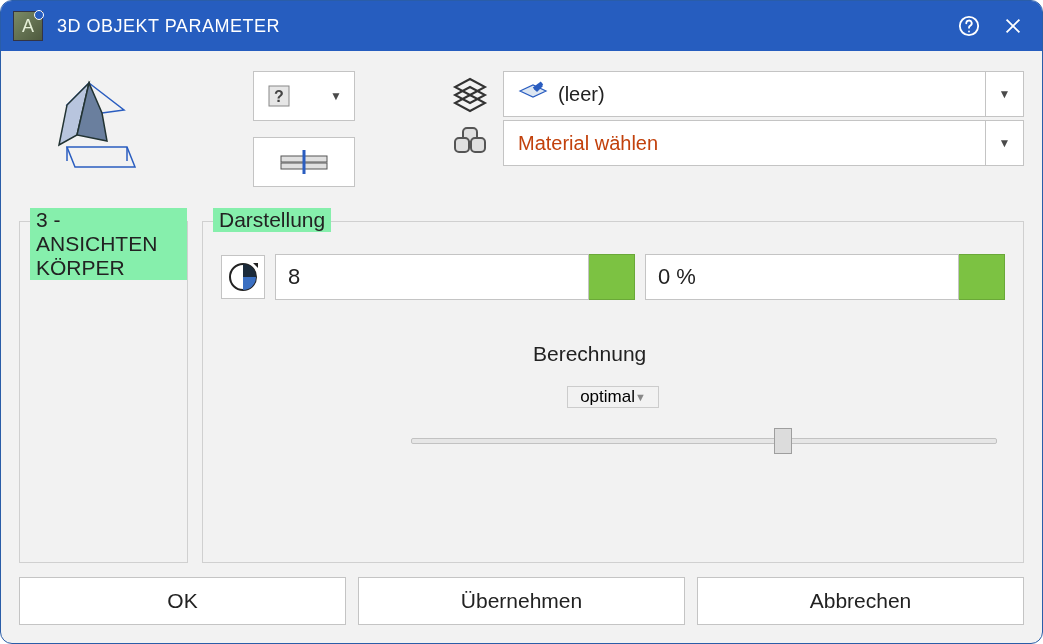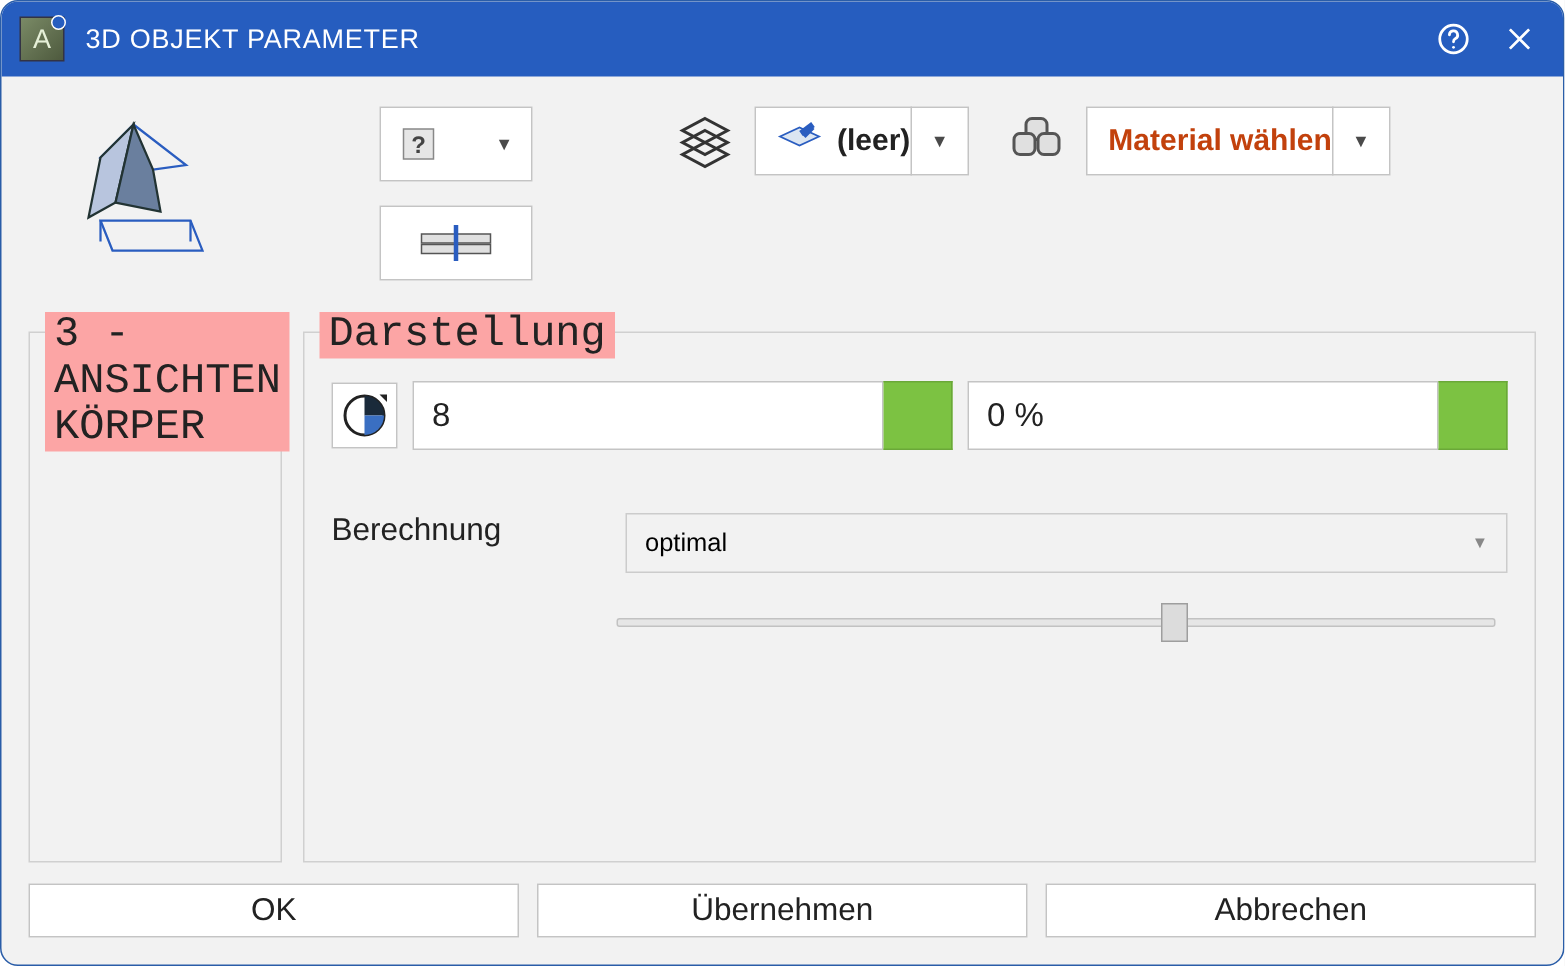--- a/index.html
+++ b/index.html
@@ -55,23 +55,22 @@
   .tool-btn {
     width: 102px; height: 50px; background: #fff;
     border: 1px solid #c4c4c4;
     display: flex; align-items: center; justify-content: center;
     cursor: pointer;
   }
   .tool-btn.dd { justify-content: space-between; padding: 0 12px; }
   .tool-btn .chev { font-size: 12px; color: #4a4a4a; }
 
   .right-top {
-    flex: 1; display: flex; flex-direction: row; gap: 24px;
+    flex: 1; display: flex; flex-direction: column; gap: 3px;
     margin-left: 70px;
-    font-weight: bold;
   }
   .row { display: flex; align-items: center; gap: 12px; }
   .stack-icon, .cube-icon {
     width: 42px; display: flex; justify-content: center; align-items: center;
   }
   .dd-wide {
     flex: 1; height: 46px; background: #fff; border: 1px solid #c4c4c4;
     display: flex; align-items: center; padding: 0 14px;
     cursor: pointer; position: relative;
   }
@@ -85,22 +84,22 @@
   }
   .dd-wide .layer-icon-small { margin-right: 10px; }
 
   .mid-row { display: flex; gap: 14px; flex: 1; }
   .panel {
     flex: 1; border: 1px solid #d0d0d0; background: #f2f2f2;
     position: relative; padding: 14px 18px 10px;
   }
   .panel-title {
     position: absolute; top: -14px; left: 10px;
-    background: #fca5a5; padding: 0 6px;
-    font-size: 28px; color: #222; font-family: Liberation Mono, monospace;
+    background: #86efac; padding: 0 6px;
+    font-size: 21px; color: #222;
   }
 
   .darst-row {
     display: flex; align-items: center; gap: 10px; margin-top: 18px;
   }
   .stopwatch {
     width: 44px; height: 44px; border: 1px solid #c4c4c4; background: #fff;
     display: flex; align-items: center; justify-content: center;
   }
   .val-block {
@@ -109,21 +108,21 @@
   .val-input {
     flex: 1; border: 1px solid #c4c4c4; background: #fff;
     padding: 0 12px; font-size: 22px; color: #222;
     outline: none;
   }
   .green-box {
     width: 46px; background: #7cc242; border: 1px solid #6aa838; border-left: none;
   }
 
   .berechnung-row {
-    display: flex; align-items: flex-start; margin-top: 42px; gap: 36px;
+    display: flex; align-items: center; margin-top: 42px; gap: 20px; flex-direction: column;
   }
   .berechnung-label { font-size: 21px; color: #222; width: 160px; }
   .dd-flat {
     flex: 1; height: 40px; border: 1px solid #ccc; background: #f2f2f2;
     display: flex; align-items: center; padding: 0 12px; cursor: pointer;
   }
   .dd-flat .txt { flex: 1; font-size: 17px; }
   .dd-flat .chev { color: #888; font-size: 11px; }
 
   .slider-wrap { margin-top: 30px; margin-left: 190px; margin-right: 8px; }
@@ -138,21 +137,21 @@
   }
   .slider-labels {
     display: flex; justify-content: space-between;
     margin-top: 28px; font-size: 22px; color: #222;
   }
 
   .footer {
     display: flex; gap: 12px; padding: 14px 18px 18px;
   }
   .footer-btn {
-    flex: 1; height: 36px; background: #fff; border: 1px solid #c4c4c4;
+    flex: 1; height: 48px; background: #fff; border: 1px solid #c4c4c4;
     font-size: 21px; color: #222; cursor: pointer;
     display: flex; align-items: center; justify-content: center;
   }
 </style>
 </head>
 <body>
 
 <div class="window">
 
   <div class="titlebar">

